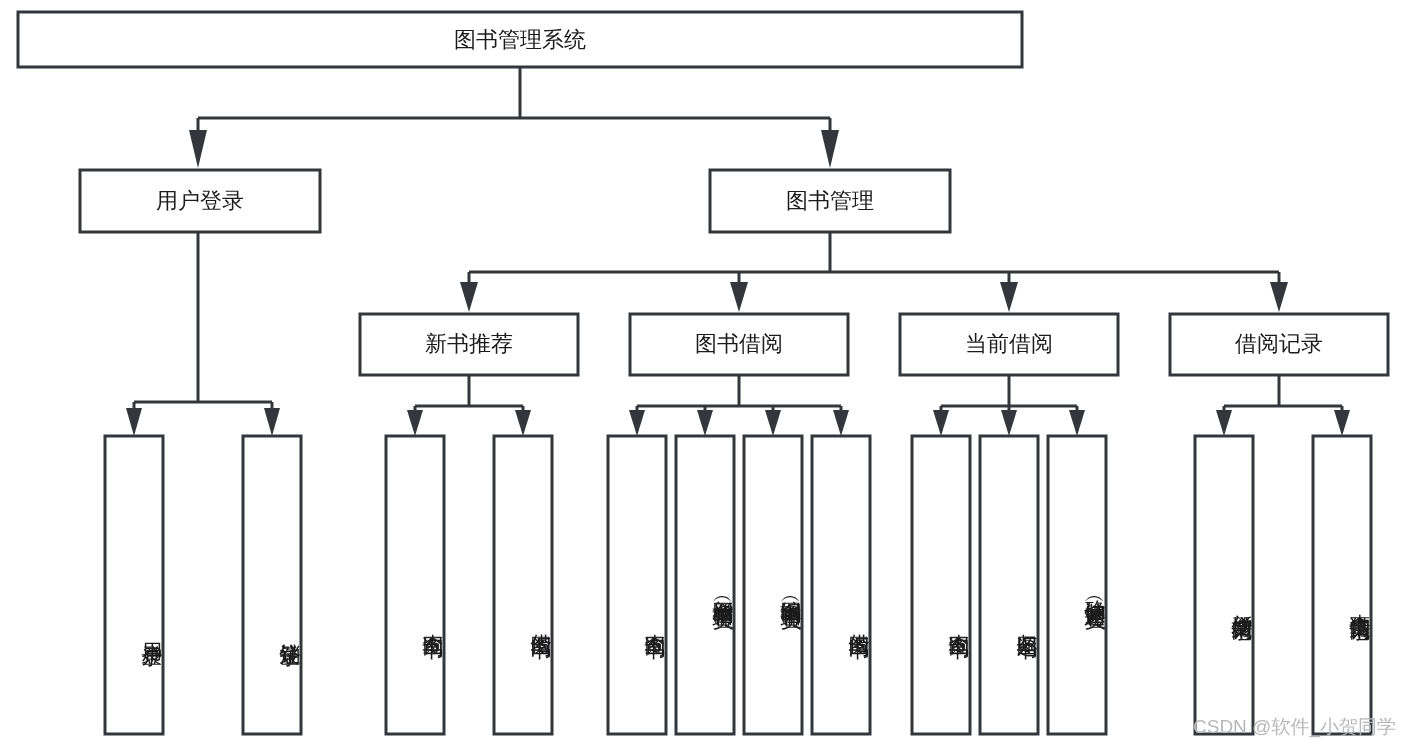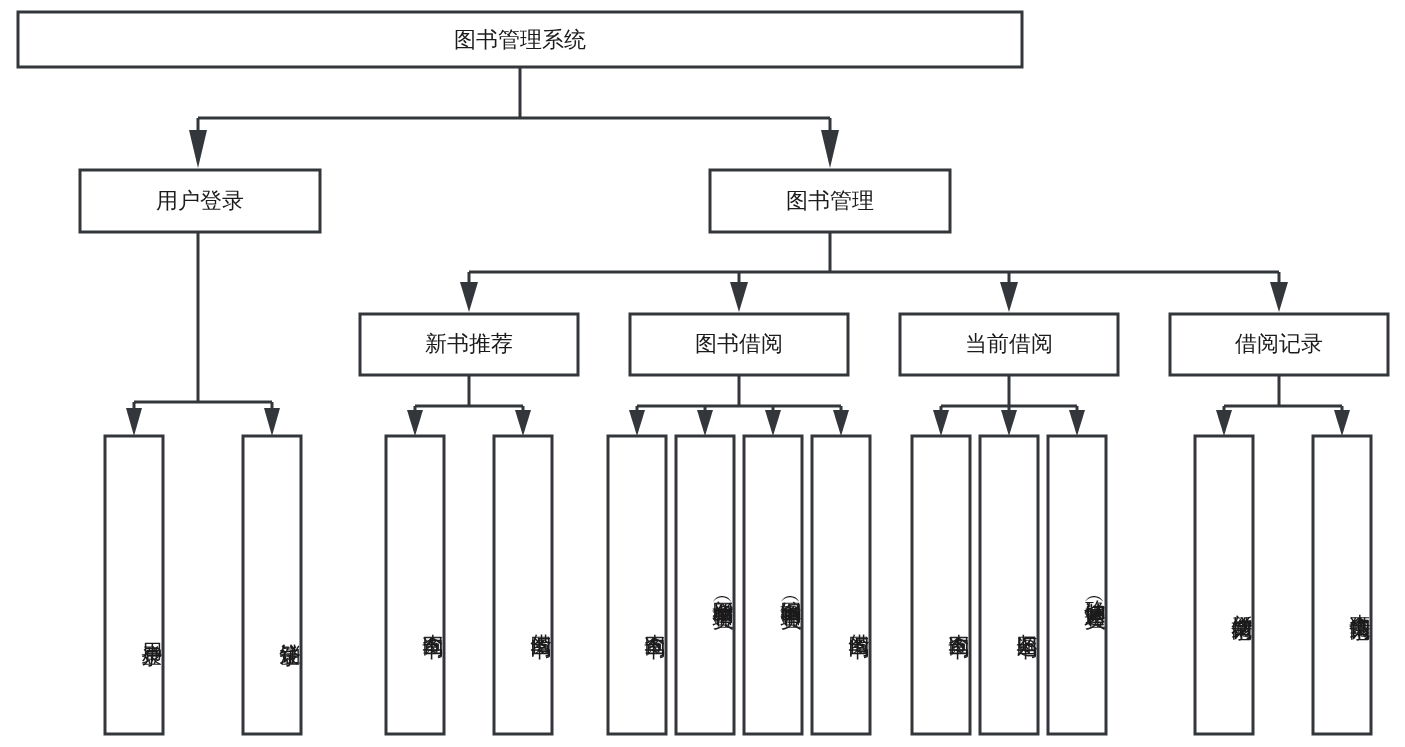--- a/index.html
+++ b/index.html
@@ -218,14 +218,15 @@
   <div class="node-label-v" style="left:744px; top:436px; width:58px; height:298px; padding-top:10px;">编辑图书（管理员）</div>
   <div class="node-label-v" style="left:812px; top:436px; width:58px; height:298px; padding-top:70px;">借阅图书</div>
 
   <div class="node-label-v" style="left:912px; top:436px; width:58px; height:298px; padding-top:70px;">查询图书</div>
   <div class="node-label-v" style="left:980px; top:436px; width:58px; height:298px; padding-top:70px;">归还图书</div>
   <div class="node-label-v" style="left:1048px; top:436px; width:58px; height:298px; padding-top:10px;">确认归还（管理员）</div>
 
   <div class="node-label-v" style="left:1195px; top:436px; width:58px; height:298px; padding-top:32px;">新增借阅记录</div>
   <div class="node-label-v" style="left:1313px; top:436px; width:58px; height:298px; padding-top:32px;">查询借阅记录</div>
 
+  <div class="watermark" style="left:1193px; top:714px;">CSDN @软件_小贺同学</div>
 
 </div>
 
 </body></html>

